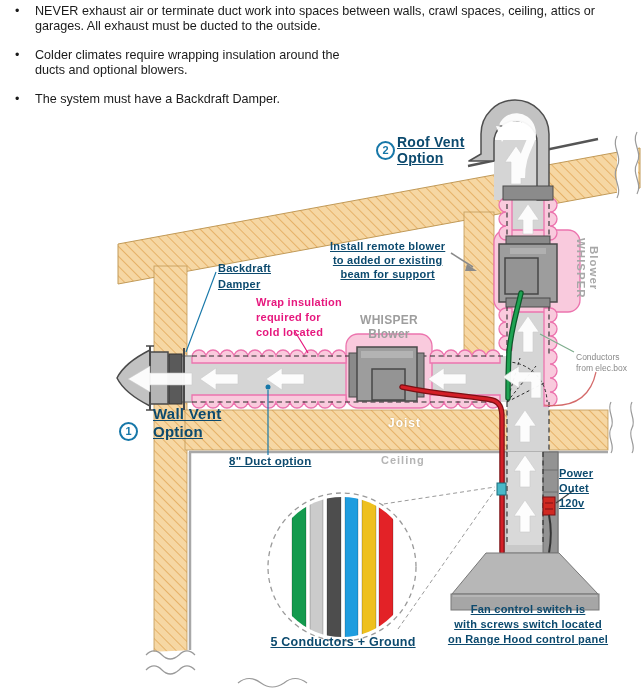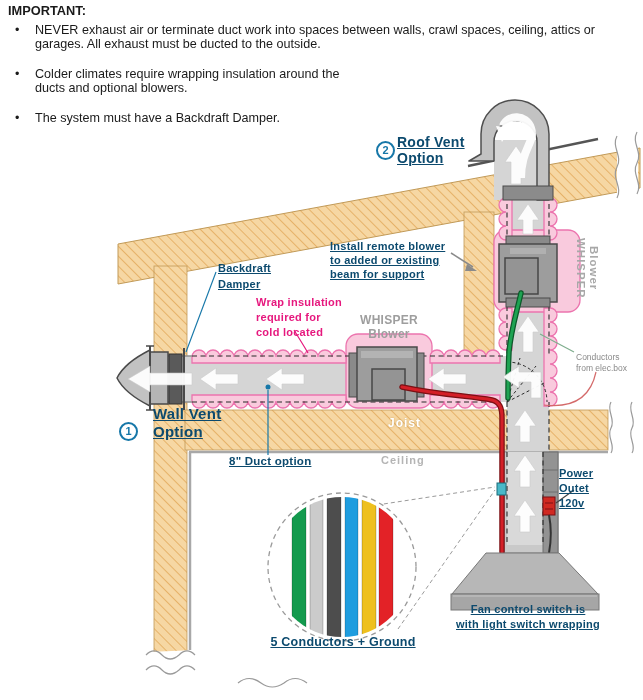--- a/index.html
+++ b/index.html
@@ -214,21 +214,20 @@
     <circle cx="268" cy="387" r="2.5" fill="#1677a8" stroke="none"></circle>
     <line x1="451" y1="253" x2="473" y2="267" stroke="#8a8a8a" stroke-width="1.5"></line>
     <polygon points="477,271 467,264 465,271" fill="#8a8a8a" stroke="none"></polygon>
     <line x1="574" y1="490" x2="556" y2="503" stroke="#444" stroke-width="1.2"></line>
     <path d="M540,334 L574,352" stroke="#7fae8e" stroke-width="1.2"></path>
     <path d="M544,405 C570,408 590,400 596,372" stroke="#d46a6a" stroke-width="1.2"></path>
   </g>
 </svg>
 
 <div class="abs notes">
-  <h1>IMPORTANT:</h1>
   <ul>
     <li><span>NEVER exhaust air or terminate duct work into spaces between walls, crawl spaces, ceiling, attics or
 garages. All exhaust must be ducted to the outside.</span></li>
     <li><span>Colder climates require wrapping insulation around the
 ducts and optional blowers.</span></li>
     <li><span>The system must have a Backdraft Damper.</span></li>
   </ul>
 </div>
 
 <div class="cnum" style="left:376px;top:141px;">2</div>
@@ -236,21 +235,21 @@
   <div>Roof Vent</div>
   <div>Option</div>
 </div>
 
 <div class="cnum" style="left:119px;top:422px;">1</div>
 <div class="lbl teal title2" style="left:141px;top:405px;margin-left:12px;">
   <div>Wall Vent</div>
   <div>Option</div>
 </div>
 
-<div class="lbl teal sm" style="left:330px;top:239px;">
+<div class="lbl teal sm" style="left:330px;top:239px;text-align:center;">
   <div>Install remote blower</div>
   <div>to added or existing</div>
   <div>beam for support</div>
 </div>
 
 <div class="lbl teal sm" style="left:218px;top:260px;line-height:16px;">
   <div>Backdraft</div>
   <div>Damper</div>
 </div>
 
@@ -279,18 +278,19 @@
 <div class="lbl teal" style="left:229px;top:455px;font-size:11.5px;">8" Duct option</div>
 
 <div class="lbl teal sm" style="left:559px;top:450px;line-height:15px;margin-top:16px;">
   <div>Power</div>
   <div>Outet</div>
   <div>120v</div>
 </div>
 
 <div class="lbl teal sm ctr" style="left:437px;top:602px;width:182px;line-height:15px;">
   <div>Fan control switch is</div>
-  <div>with light switch wrapping</div>
+  <div>with screws switch located</div>
+  <div>on Range Hood control panel</div>
 </div>
 
 <div class="lbl teal ctr" style="left:262px;top:635px;width:162px;font-size:12.5px;">5 Conductors + Ground</div>
 
 </div>
 
 </body></html>

